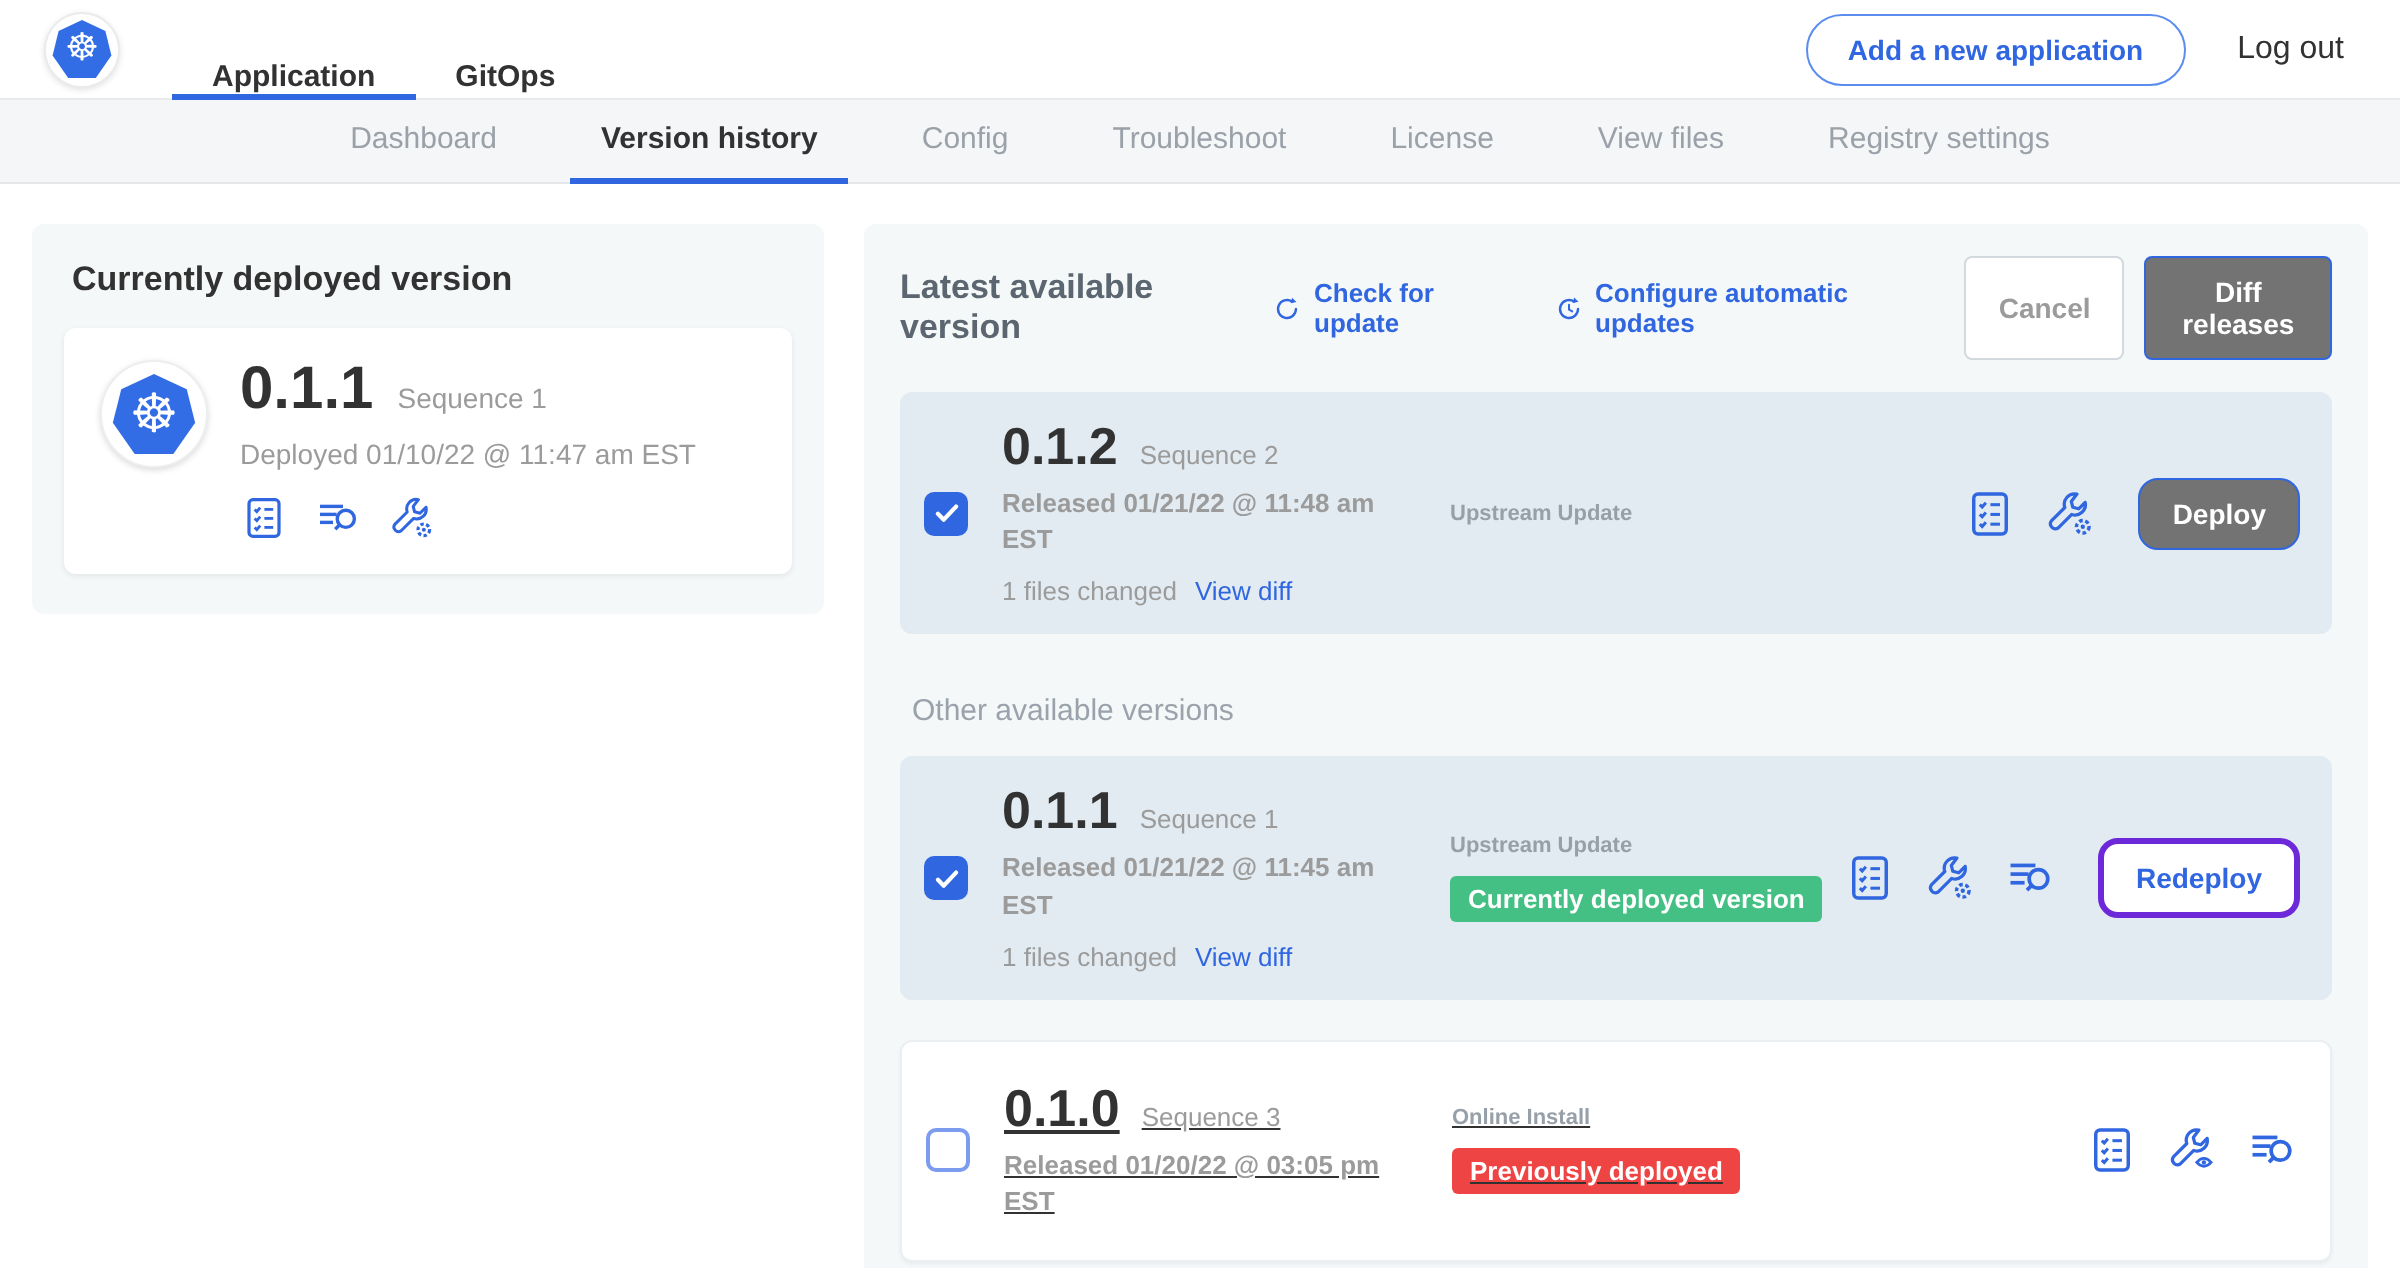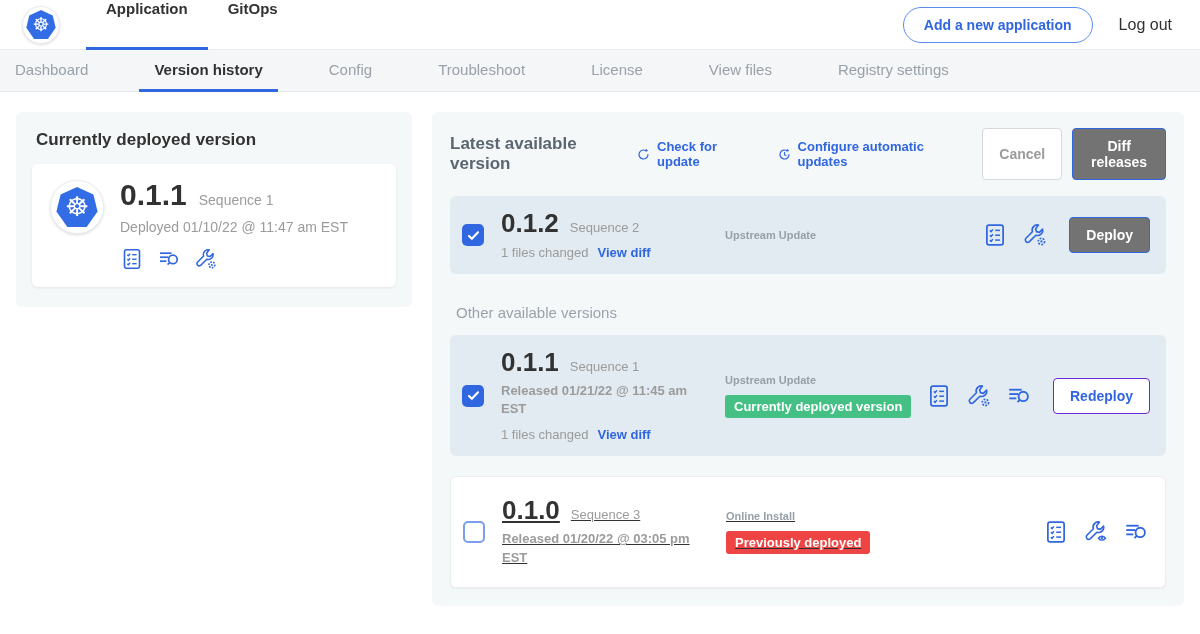--- a/index.html
+++ b/index.html
@@ -12,32 +12,32 @@
 
   
   .topnav { display: flex; align-items: center; height: 50px; padding: 0 28px 0 22px;
             border-bottom: 1px solid #e8eaec; background: #fff; }
   .logo-badge { width: 38px; height: 38px; border-radius: 50%; background: #fff;
             border: 1px solid #e9ebed; box-shadow: 0 1px 3px rgba(0,0,0,.12);
             display: flex; align-items: center; justify-content: center; margin-right: 26px; flex: none; }
   .hepta { background: #326de6; clip-path: polygon(50% 0%,89% 19%,99% 61%,73% 100%,27% 100%,1% 61%,11% 19%);
             display: flex; align-items: center; justify-content: center; color: #fff; }
   .logo-badge .hepta { width: 30px; height: 29px; font-size: 19px; }
-  .top-tab { height: 50px; display: flex; align-items: flex-start; padding: 0 20px;
+  .top-tab { height: 50px; display: flex; align-items: flex-end; padding: 0 20px;
             font-size: 15px; font-weight: 700; color: #323232; border-bottom: 3px solid transparent; cursor: pointer; }
   .top-tab.active { border-bottom-color: #3066e0; }
   .topnav-right { margin-left: auto; display: flex; align-items: center; gap: 26px; justify-content: center; }
   .add-btn { border: 1px solid #5b8def; color: #3066e0; background: #fff; font-weight: 700;
             font-size: 14px; padding: 9px 20px; border-radius: 20px; cursor: pointer;
             font-family: inherit; }
   .logout { font-size: 16px; color: #323232; cursor: pointer; }
 
   
   .subnav { height: 42px; background: #f4f6f8; border-bottom: 1px solid #e4e7e9;
-            display: flex; justify-content: flex-start; gap: 36px; }
+            display: flex; justify-content: center; gap: 22px; }
   .sub-tab { height: 42px; display: flex; align-items: center; padding: 0 15px;
             font-size: 15px; color: #9aa1a8; border-bottom: 3px solid transparent; cursor: pointer; }
   .sub-tab.active { color: #323232; font-weight: 700; border-bottom-color: #3066e0; }
 
   
   .content { display: flex; align-items: flex-start; gap: 20px; padding: 20px 16px 0 16px; }
 
   
   .deployed-panel { width: 396px; flex: none; background: #f5f8f9; border-radius: 6px; padding: 18px 16px 20px; }
   .dp-title { font-size: 17px; font-weight: 700; margin: 0 0 14px 4px; color: #323232; }
@@ -57,43 +57,43 @@
   .versions-panel { flex: 1; background: #f5f8f9; border-radius: 6px; padding: 16px 18px 18px; }
   .vp-header { display: flex; align-items: center; }
   .vp-title { font-size: 17px; font-weight: 600; color: #5c6670; margin-right: 16px; }
   .vp-link { display: flex; align-items: center; gap: 6px; color: #3066e0; font-size: 13px;
              font-weight: 700; margin-right: 26px; cursor: pointer; }
   .vp-buttons { margin-left: auto; display: flex; gap: 10px; }
   .btn { font-family: inherit; font-size: 14px; font-weight: 700; padding: 9px 16px;
          border-radius: 4px; cursor: pointer; }
   .btn-cancel { background: #fff; border: 1px solid #d4d9dd; color: #9b9b9b; }
   .btn-primary { background: #737373; border: 1px solid #3066e0; color: #fff; }
-  .btn-outline { background: #fff; border: 1px solid #6d28d9; color: #3066e0; }
+  .btn-outline { background: #fff; border: 3px solid #6d28d9; color: #3066e0; }
 
   .vcard { display: flex; align-items: center; border-radius: 6px; padding: 14px 16px 14px 12px; margin-top: 16px; }
   .vcard.selected { background: #e2ebf1; }
   .vcard.plain { background: #fff; border: 1px solid #eceff1; box-shadow: 0 1px 2px rgba(0,0,0,.05); text-decoration: underline; }
   .cb { width: 22px; height: 22px; border-radius: 5px; flex: none; display: flex;
         align-items: center; justify-content: center; cursor: pointer; }
   .cb.checked { background: #3066e0; color: #fff; }
   .cb.un { background: #fff; border: 2px solid #7c9cf0; }
   .vinfo { width: 206px; margin-left: 17px; flex: none; }
   .vline { display: flex; align-items: baseline; }
   .vnum { font-size: 26px; font-weight: 700; line-height: 1; }
   .vseq { font-size: 13px; color: #9b9b9b; margin-left: 11px; }
   .vreleased { font-size: 13px; font-weight: 700; color: #9b9b9b; margin-top: 7px; line-height: 1.4; max-width: 190px; }
   .vfiles { font-size: 13px; color: #9b9b9b; margin-top: 9px; }
-  .vdiff { color: #3066e0; font-weight: 700; margin-left: 9px; cursor: pointer; }
+  .vdiff { color: #3066e0; font-weight: 400; margin-left: 9px; cursor: pointer; }
   .vmid { flex: 1; padding-left: 18px; display: flex; flex-direction: column; align-items: flex-start; gap: 9px; }
   .vsource { font-size: 11px; font-weight: 700; color: #979fa8; }
   .badge { font-size: 13px; font-weight: 700; color: #fff; padding: 4px 9px; border-radius: 3px; }
   .badge.green { background: #44c085; }
   .badge.gray  { background: #ef4444; }
   .vactions { display: flex; align-items: center; gap: 14px; color: #3066e0; flex: none; }
-  .vactions .btn { margin-left: 7px; }
+  .vactions .btn { margin-left: 7px; border-radius: 10px; }
   .icbtn { cursor: pointer; color: #3066e0; display: flex; }
   .other-title { font-size: 15px; color: #9aa3ab; margin: 30px 0 -2px 6px; }
 </style>
 </head>
 <body>
 
 <svg width="0" height="0" style="position:absolute">
   <defs>
     <symbol id="i-checklist" viewBox="0 0 24 24">
       <rect x="4.5" y="2.8" width="15" height="18.4" rx="2" fill="none" stroke="currentColor" stroke-width="1.6"></rect>
@@ -231,20 +231,21 @@
       <span class="cb checked">
         <svg class="ic" width="17" height="17">
             <use href="#i-check"></use>
           </svg>
       </span>
       <div class="vinfo">
         <div class="vline">
           <span class="vnum">0.1.2</span>
           <span class="vseq">Sequence 2</span>
         </div>
+        <div class="vreleased">Released 01/21/22 @ 11:48 am EST</div>
         <div class="vfiles">
           <span>1 files changed</span><span class="vdiff">View diff</span>
         </div>
       </div>
       <div class="vmid">
         <span class="vsource">Upstream Update</span>
       </div>
       <div class="vactions">
         <span class="icbtn">
             <svg class="ic" width="26" height="26">

